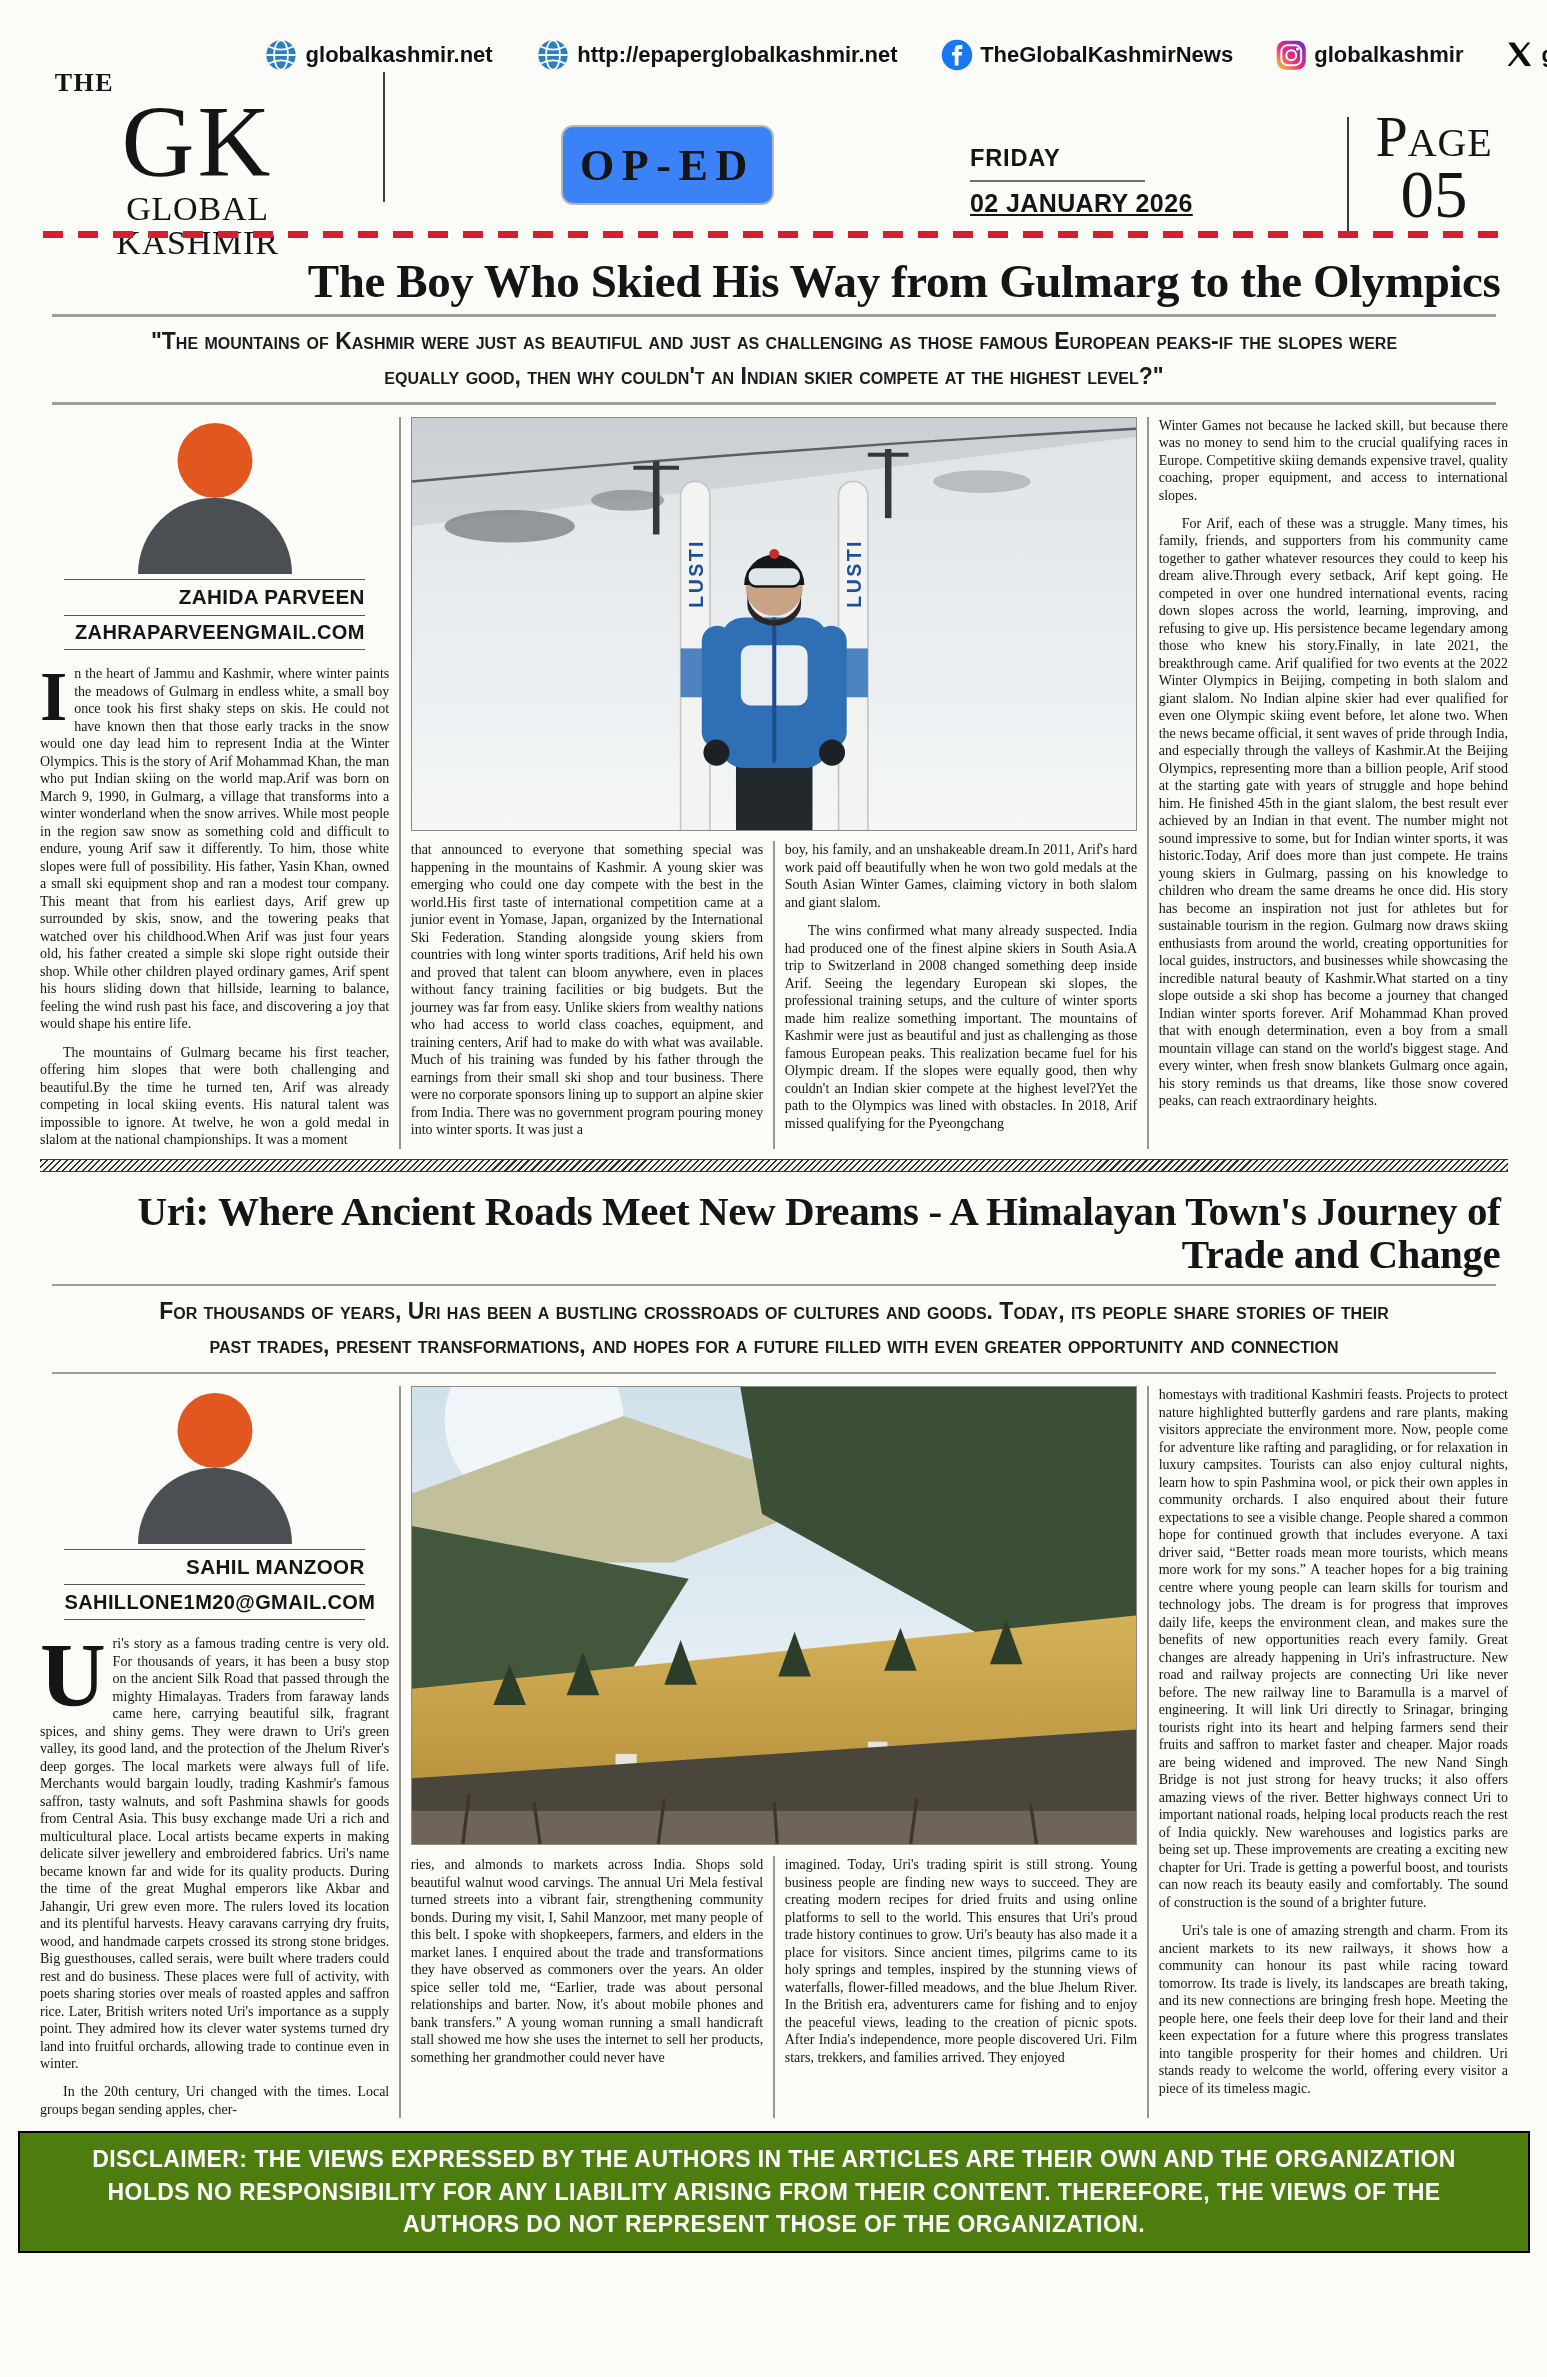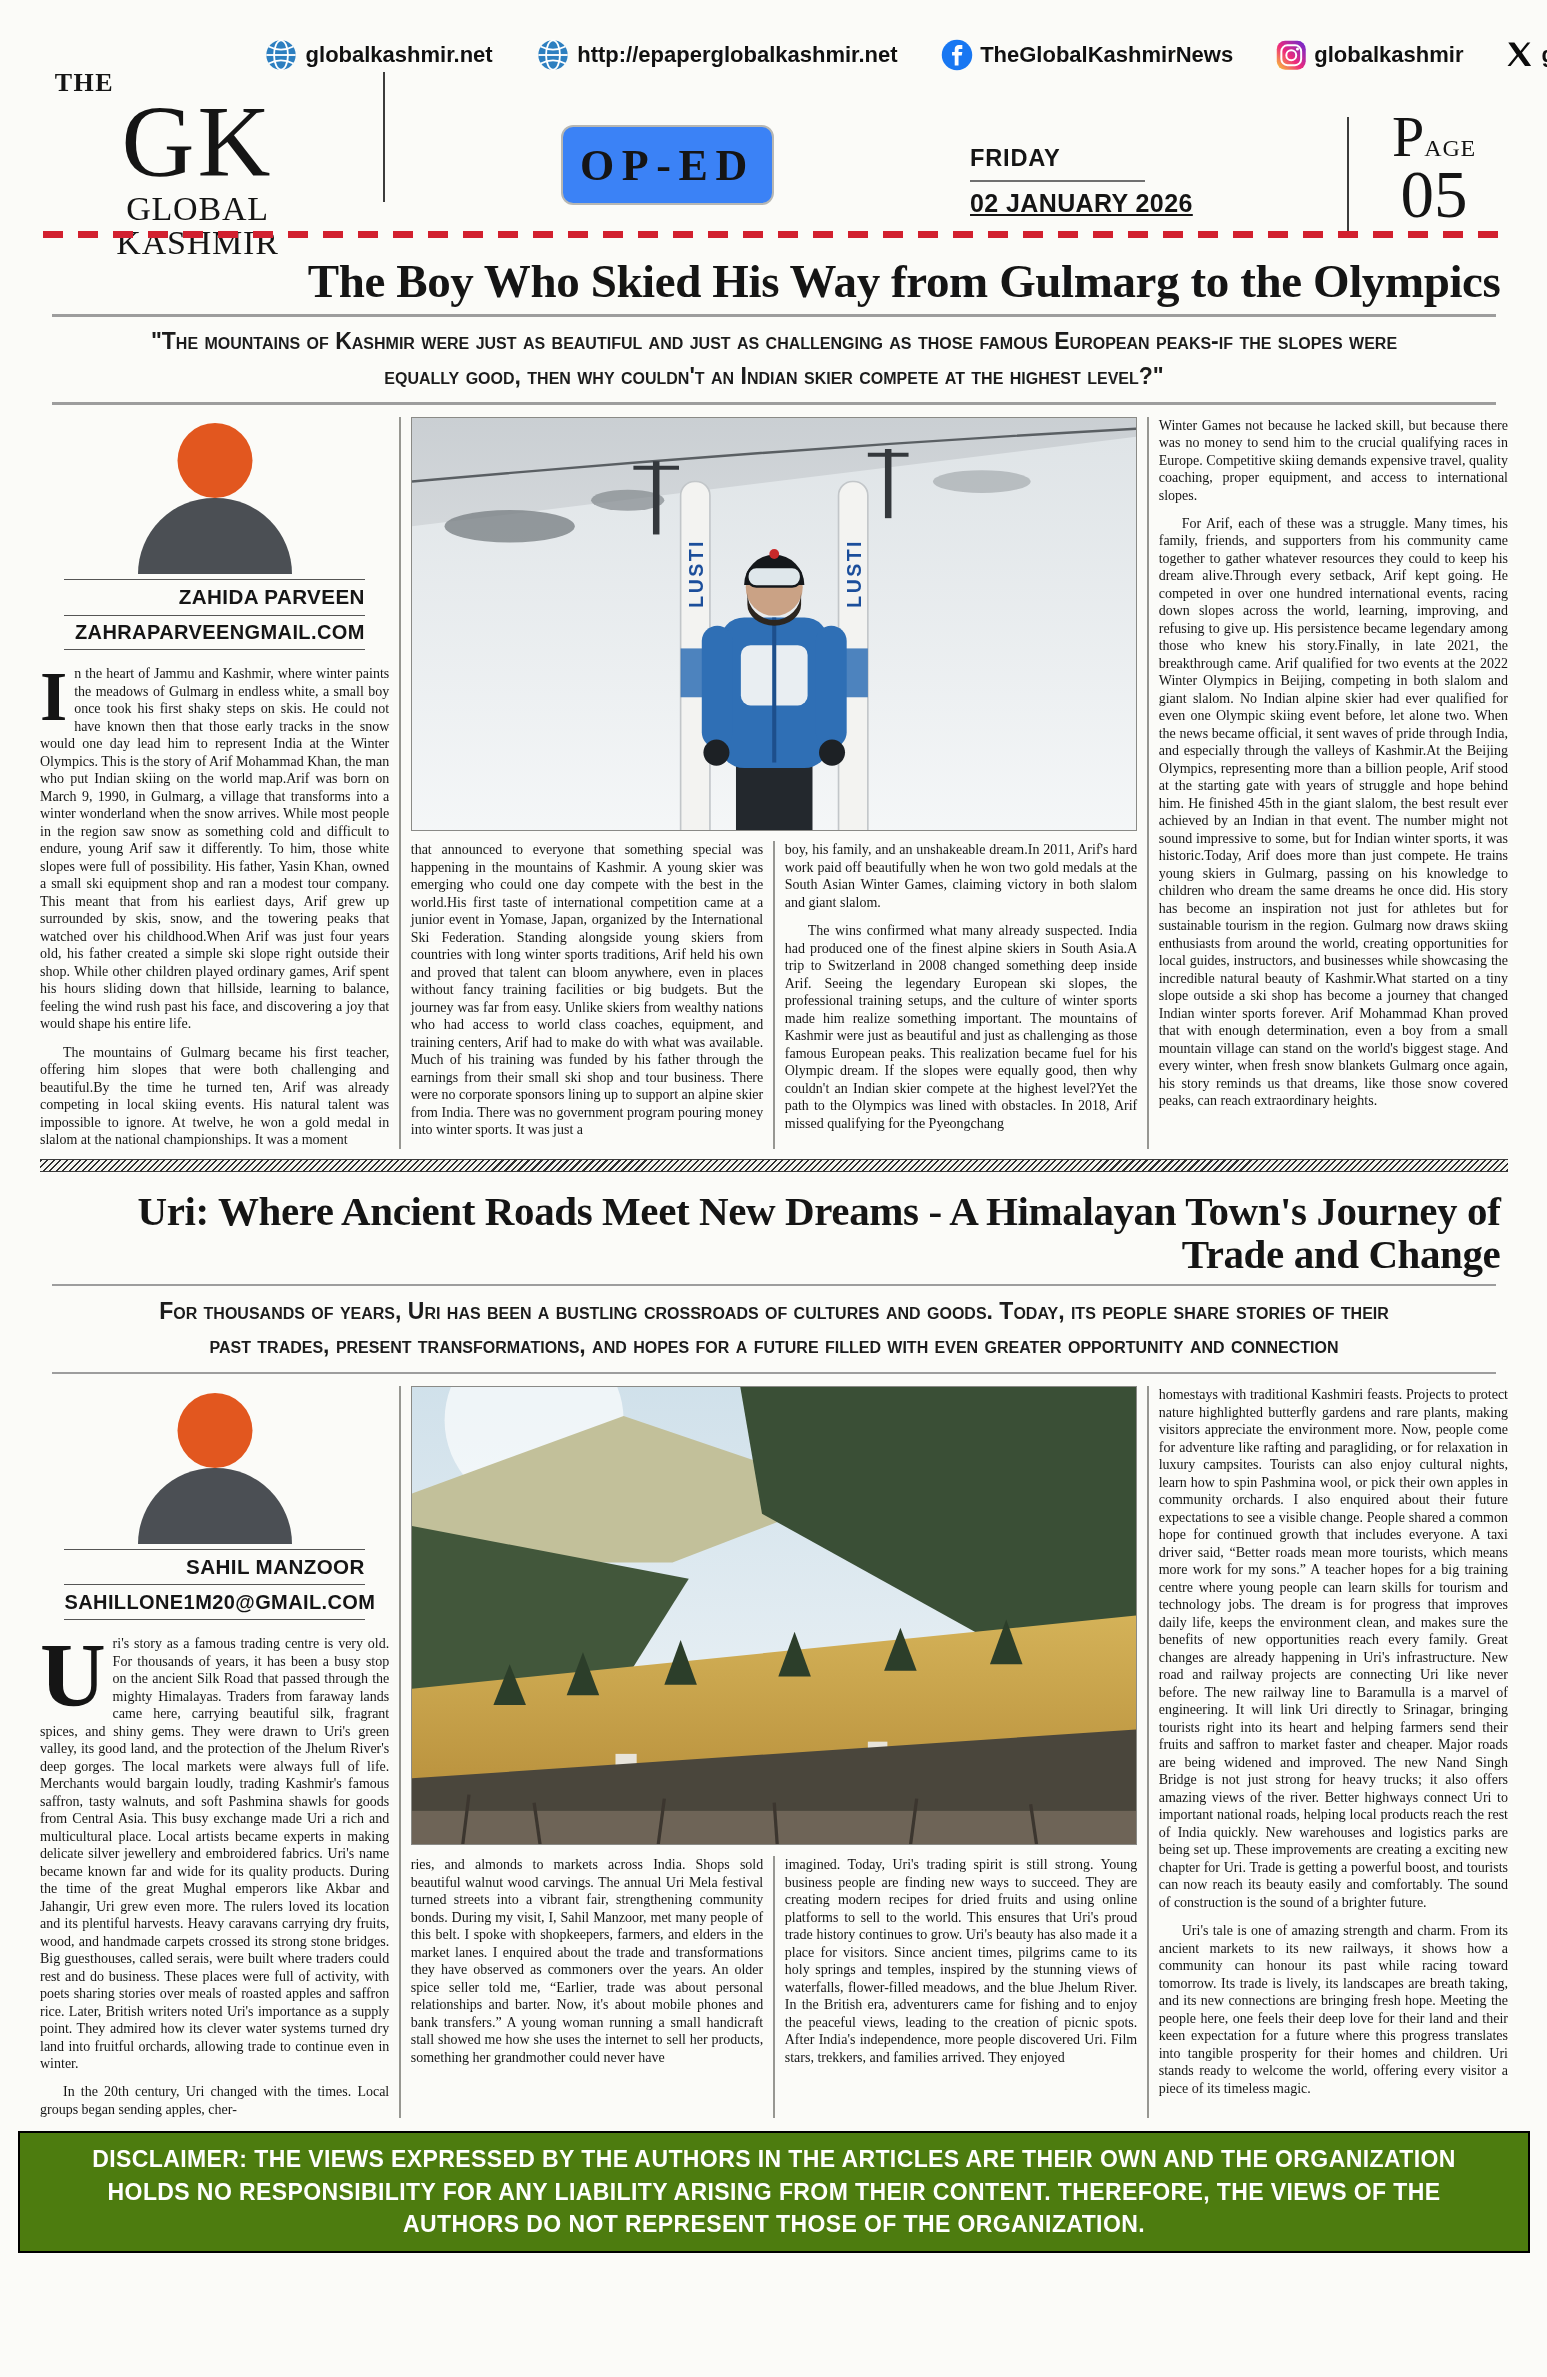--- a/index.html
+++ b/index.html
@@ -20,21 +20,21 @@
   .oped{position:absolute;left:561px;top:125px;width:209px;height:76px;border:2.3px solid #b7b7b3;
         border-radius:12.2px;background:#3b82f6;display:flex;align-items:center;justify-content:center;
         font-size:44px;font-weight:bold;letter-spacing:7.6px;}
   .dateblk{position:absolute;left:970px;top:145px;font-family:"Liberation Sans",sans-serif;font-weight:900;}
   .day{font-size:23.6px;letter-spacing:0.8px;padding-bottom:7.6px;border-bottom:2.3px solid #707070;width:175px;}
   .date{font-size:25px;margin-top:7.6px;letter-spacing:0.4px;text-decoration:underline;}
   .pagesep{position:absolute;left:1347px;top:117px;width:2.3px;height:116px;background:#3c3c3c;}
   .pageblk{position:absolute;left:1366px;top:111px;width:136px;text-align:center;}
   .pword{display:flex;align-items:baseline;justify-content:center;line-height:.9;}
   .pword .big{font-size:58px;}
-  .pword .rest{font-size:24px;letter-spacing:0.8px;}
+  .pword .rest{font-size:40px;letter-spacing:0.8px;}
   .pnum{font-size:67px;line-height:.95;margin-top:0;}
   .red-dashes{position:absolute;left:43px;right:43px;bottom:1.5px;height:6.9px;
               background:repeating-linear-gradient(90deg,#d2202f 0 20px,transparent 20px 35px);}
 
   
   .article{padding:0 40px;}
   .a-title{text-align:right;font-weight:bold;margin:18.3px 7.6px 6.1px;letter-spacing:-0.4px;line-height:1.05;}
   .a-title.t1{font-size:47px;}
   .a-title.t2{font-size:41px;}
   .hrule{height:2.3px;background:#9d9d9d;margin:7.6px 12.2px;}

